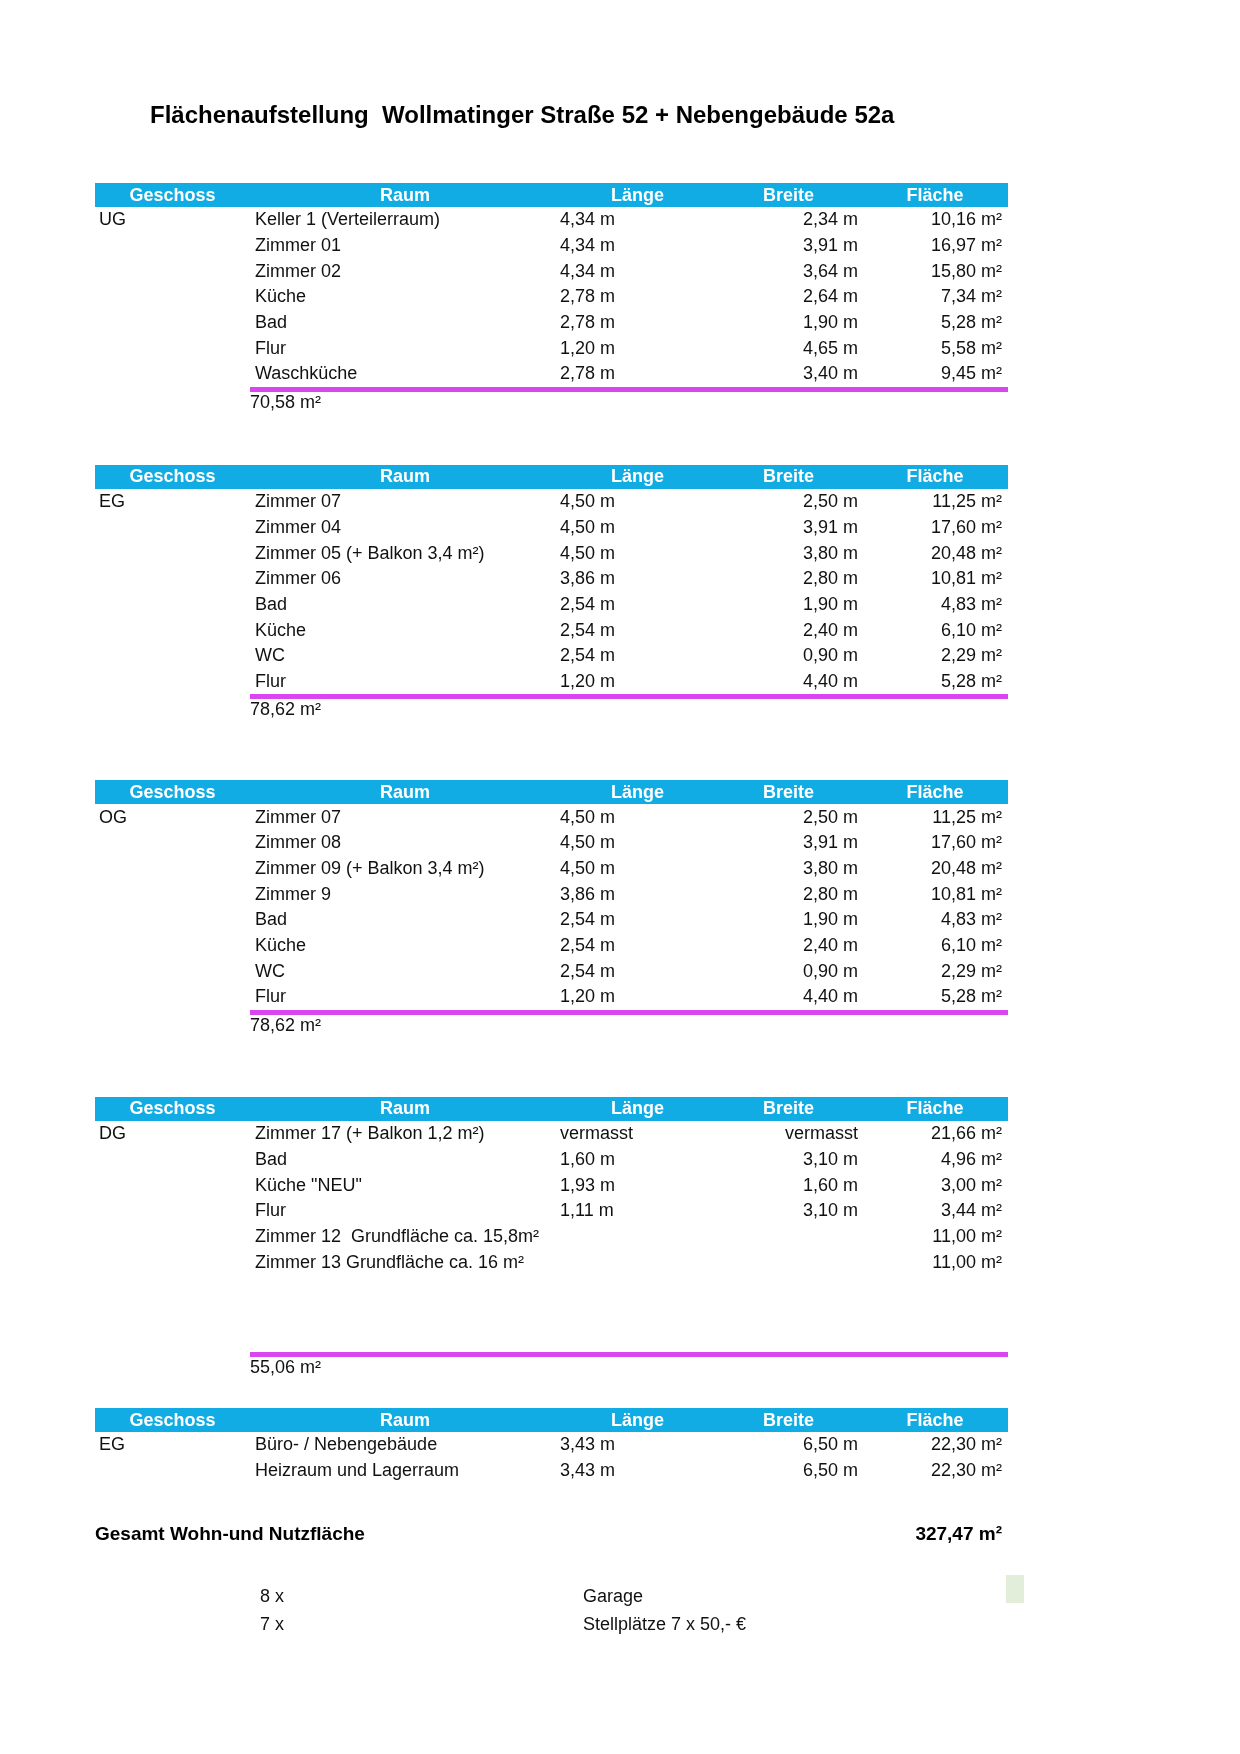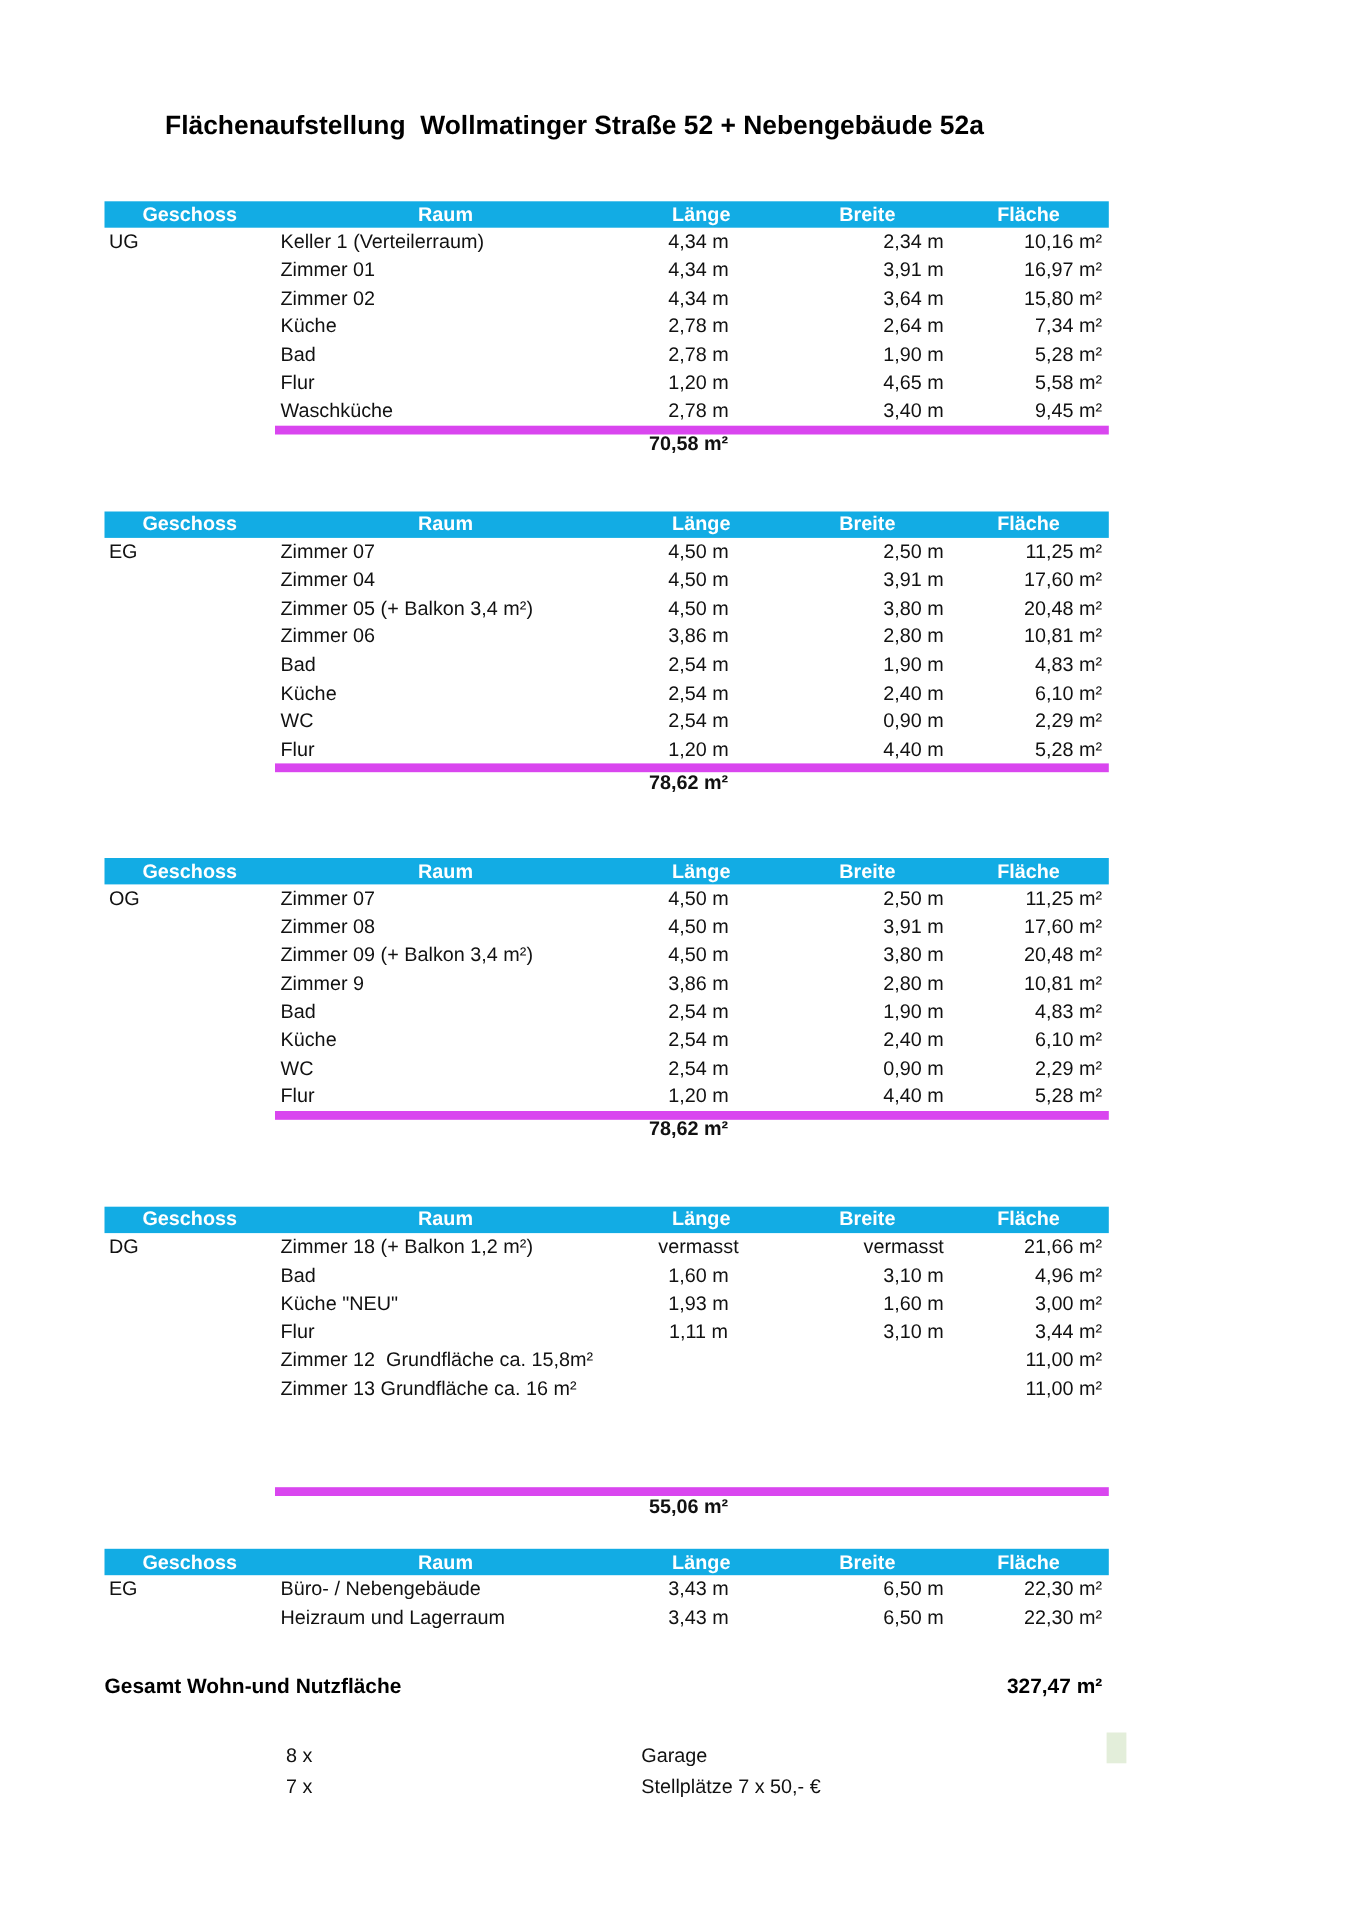--- a/index.html
+++ b/index.html
@@ -20,30 +20,30 @@
   .content{position:absolute;left:95px;top:183px;width:913px;}
   .trow{display:flex;height:25.7px;align-items:center;font-size:18px;white-space:pre;}
   .thead{
     height:24px;background:var(--header-bg);color:var(--header-text);
     font-weight:bold;
   }
   .hc{text-align:center;box-sizing:border-box;}
   .c{box-sizing:border-box;overflow:visible;}
   .c1{width:155px;padding-left:4px;}
   .c2{width:310px;padding-left:5px;}
-  .c3{width:155px;text-align:center;padding-right:5px;}
+  .c3{width:155px;text-align:left;padding-right:5px;}
   .c4{width:147px;text-align:right;padding-right:4px;}
   .c5{width:146px;text-align:right;padding-right:6px;}
   .hc.c1,.hc.c2,.hc.c3,.hc.c4,.hc.c5{text-align:center;padding:0;}
   .sumrow{display:flex;height:26px;align-items:stretch;}
   .sumrow .c1{border:none;}
   .sumspan{
-    width:758px;border-top:8px solid #d946ef;
-    display:flex;align-items:center;justify-content:center;
-    padding-right:6px;box-sizing:border-box;font-size:18px;font-weight:bold;
+    width:758px;border-top:5px solid #d946ef;
+    display:flex;align-items:center;justify-content:flex-start;
+    padding-right:6px;box-sizing:border-box;font-size:18px;
   }
   #sections .section:nth-child(1){margin-top:0;}
   #sections .section:nth-child(2){margin-top:52px;}
   #sections .section:nth-child(3){margin-top:60px;}
   #sections .section:nth-child(4){margin-top:61px;}
   #sections .section:nth-child(5){margin-top:30px;}
   .gesamt{
     display:flex;justify-content:space-between;
     width:913px;box-sizing:border-box;padding-right:6px;
     margin-top:40px;height:28px;
@@ -111,21 +111,21 @@
           <div class="trow"><div class="c c1"></div><div class="c c2">Flur</div><div class="c c3">1,20 m</div><div class="c c4">4,40 m</div><div class="c c5">5,28 m²</div></div>
           <div class="sumrow">
             <div class="c c1"></div>
             <div class="sumspan">
               <span>78,62 m²</span>
             </div>
           </div>
         </div>
         <div class="section">
           <div class="trow thead"><div class="hc c1">Geschoss</div><div class="hc c2">Raum</div><div class="hc c3">Länge</div><div class="hc c4">Breite</div><div class="hc c5">Fläche</div></div>
-          <div class="trow"><div class="c c1">DG</div><div class="c c2">Zimmer 18 (+ Balkon 1,2 m²)</div><div class="c c3">vermasst</div><div class="c c4">vermasst</div><div class="c c5">21,66 m²</div></div>
+          <div class="trow"><div class="c c1">DG</div><div class="c c2">Zimmer 17 (+ Balkon 1,2 m²)</div><div class="c c3">vermasst</div><div class="c c4">vermasst</div><div class="c c5">21,66 m²</div></div>
           <div class="trow"><div class="c c1"></div><div class="c c2">Bad</div><div class="c c3">1,60 m</div><div class="c c4">3,10 m</div><div class="c c5">4,96 m²</div></div>
           <div class="trow"><div class="c c1"></div><div class="c c2">Küche "NEU"</div><div class="c c3">1,93 m</div><div class="c c4">1,60 m</div><div class="c c5">3,00 m²</div></div>
           <div class="trow"><div class="c c1"></div><div class="c c2">Flur</div><div class="c c3">1,11 m</div><div class="c c4">3,10 m</div><div class="c c5">3,44 m²</div></div>
           <div class="trow"><div class="c c1"></div><div class="c c2">Zimmer 12  Grundfläche ca. 15,8m²</div><div class="c c3"></div><div class="c c4"></div><div class="c c5">11,00 m²</div></div>
           <div class="trow"><div class="c c1"></div><div class="c c2">Zimmer 13 Grundfläche ca. 16 m²</div><div class="c c3"></div><div class="c c4"></div><div class="c c5">11,00 m²</div></div>
           <div class="trow"></div>
           <div class="trow"></div>
           <div class="trow"></div>
           <div class="sumrow">
             <div class="c c1"></div>

